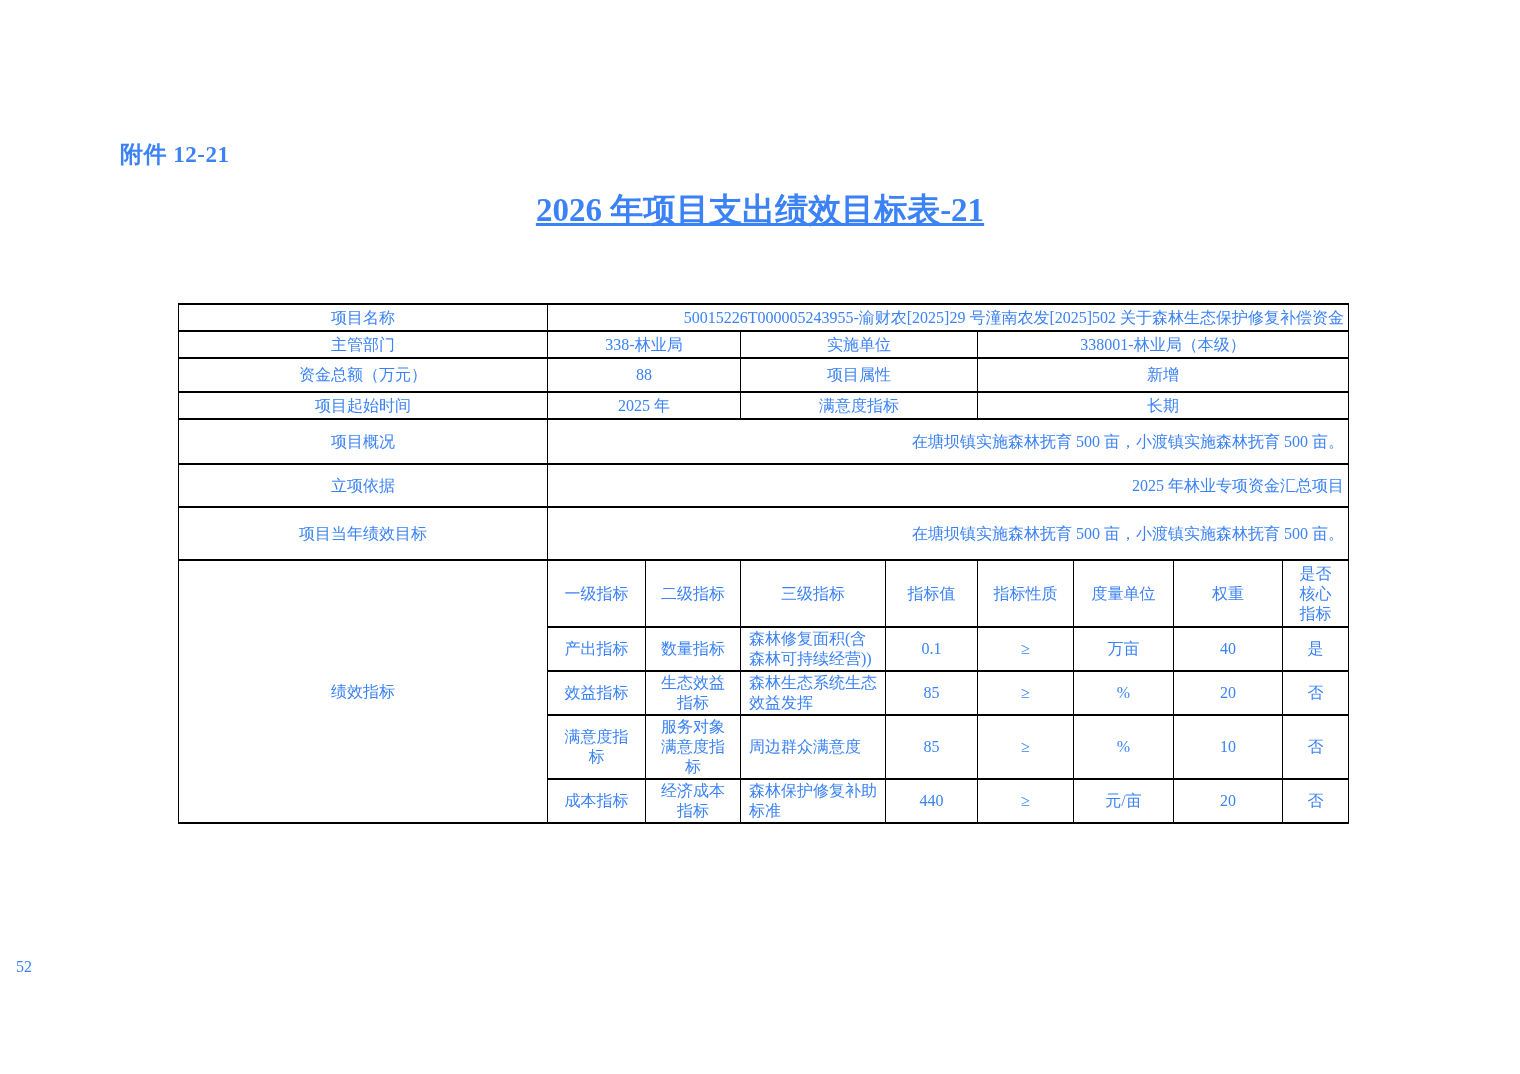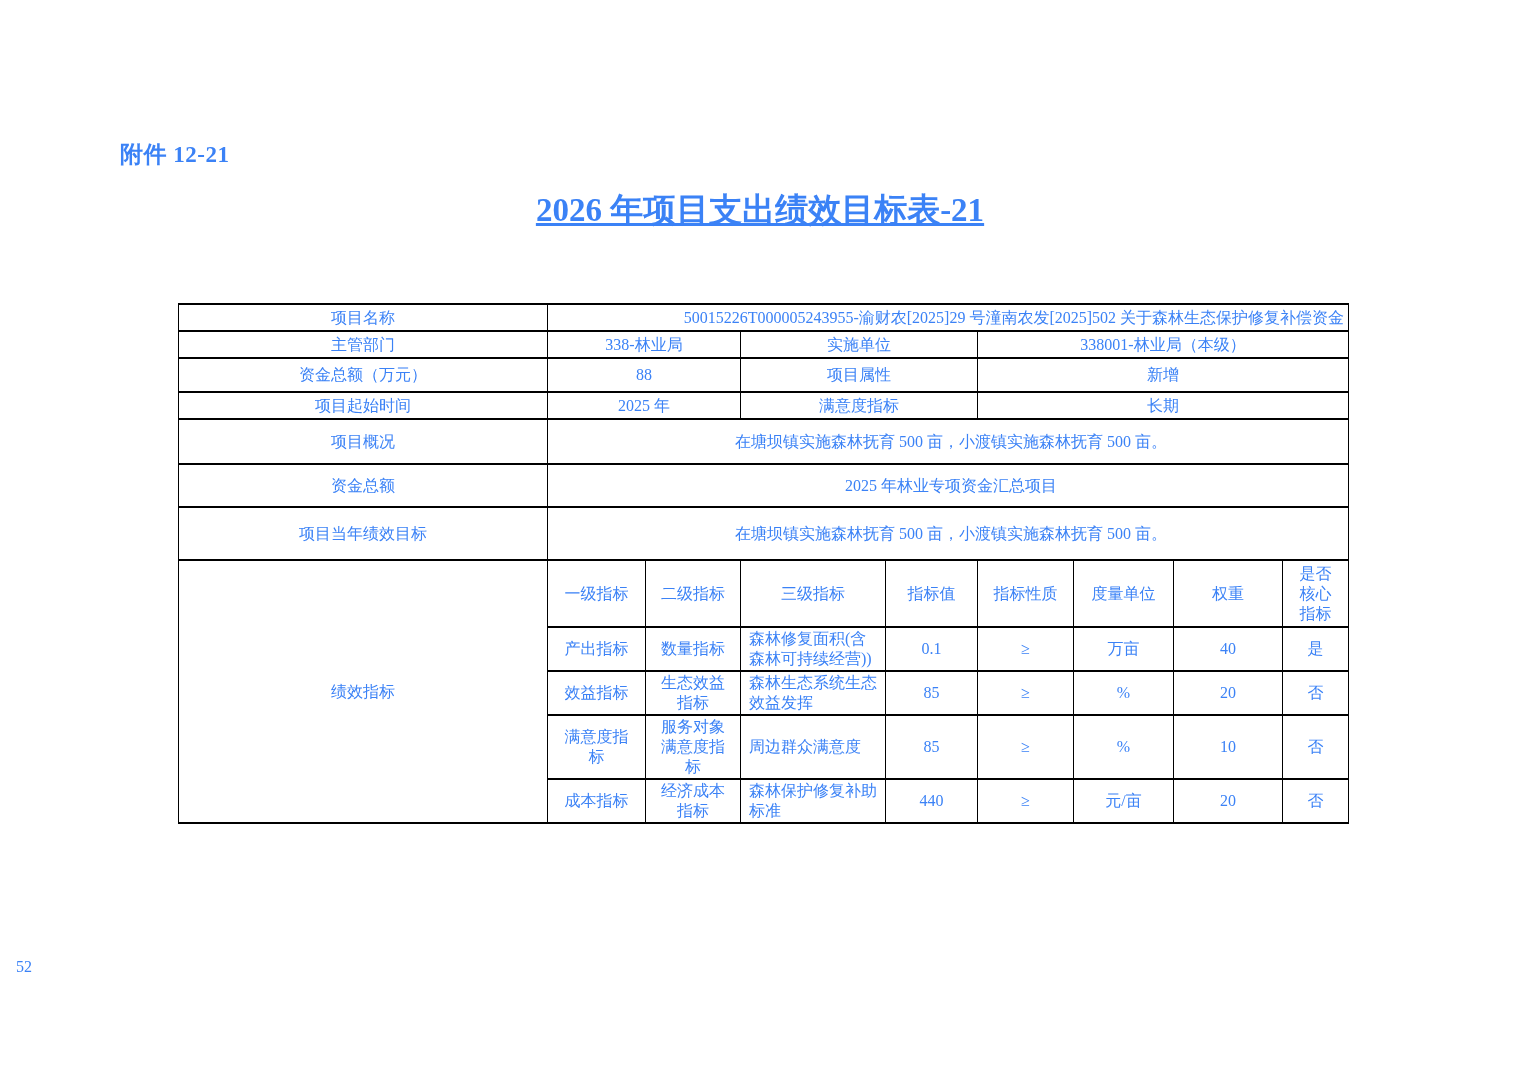--- a/index.html
+++ b/index.html
@@ -58,21 +58,21 @@
     vertical-align: middle;
     padding: 1px 10px;
     overflow: hidden;
     word-break: break-all;
   }
   table.doc td.l {
     text-align: left;
     padding: 1px 8px;
   }
   table.doc td.lv {
-    text-align: center;
+    text-align: right;
     padding: 1px 4px 1px 10px;
   }
   table.doc td.pn {
     text-align: right;
     padding: 1px 4px 1px 5px;
   }
   .page-number {
     position: absolute;
     left: 16px;
     top: 958px;
@@ -130,21 +130,21 @@
       <td colspan="2">满意度指标</td>
       <td colspan="4">长期</td>
     </tr>
 
     <tr style="height:45px">
       <td>项目概况</td>
       <td colspan="8" class="lv">在塘坝镇实施森林抚育 500 亩，小渡镇实施森林抚育 500 亩。</td>
     </tr>
 
     <tr style="height:43px">
-      <td>资金总额</td>
+      <td>立项依据</td>
       <td colspan="8" class="lv">2025 年林业专项资金汇总项目</td>
     </tr>
 
     <tr style="height:53px">
       <td>项目当年绩效目标</td>
       <td colspan="8" class="lv">在塘坝镇实施森林抚育 500 亩，小渡镇实施森林抚育 500 亩。</td>
     </tr>
 
     <tr style="height:67px">
       <td rowspan="5">绩效指标</td>

